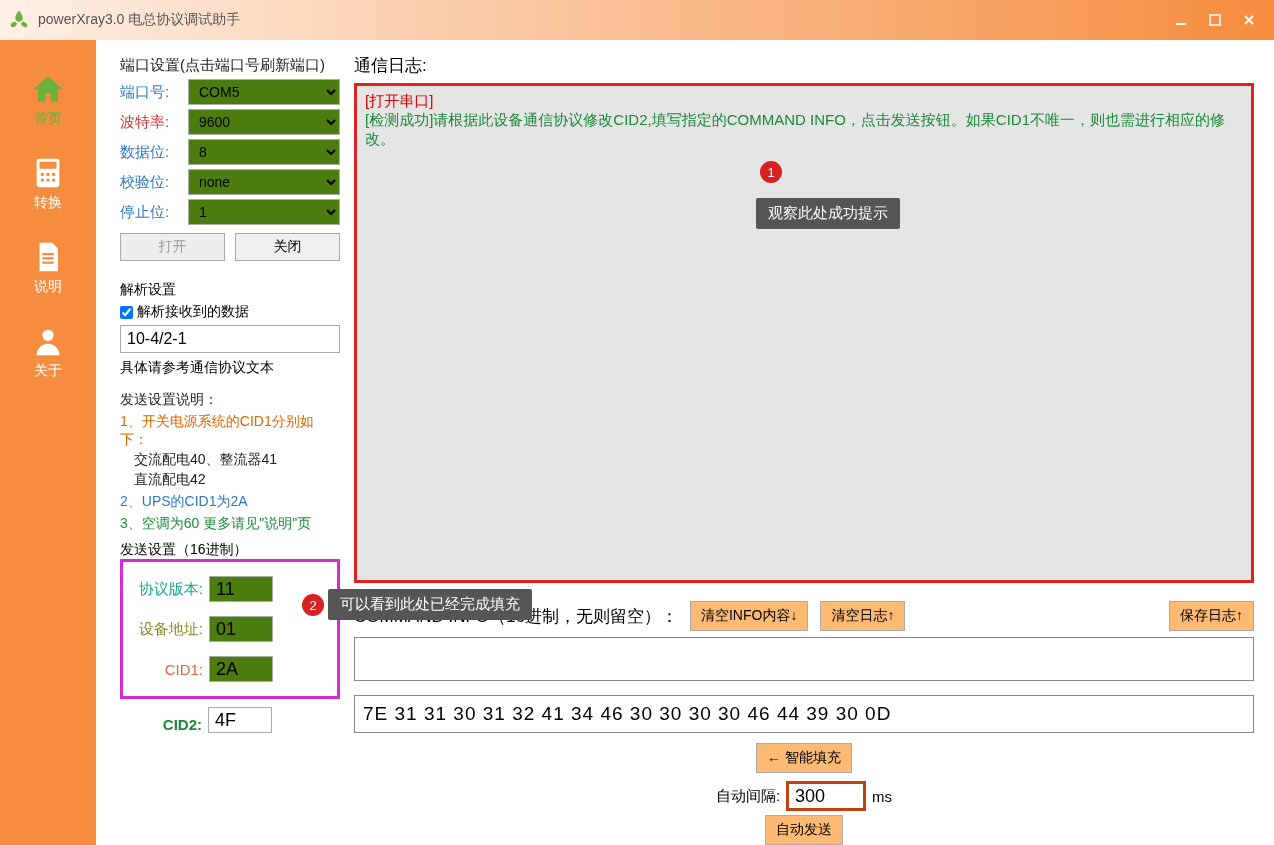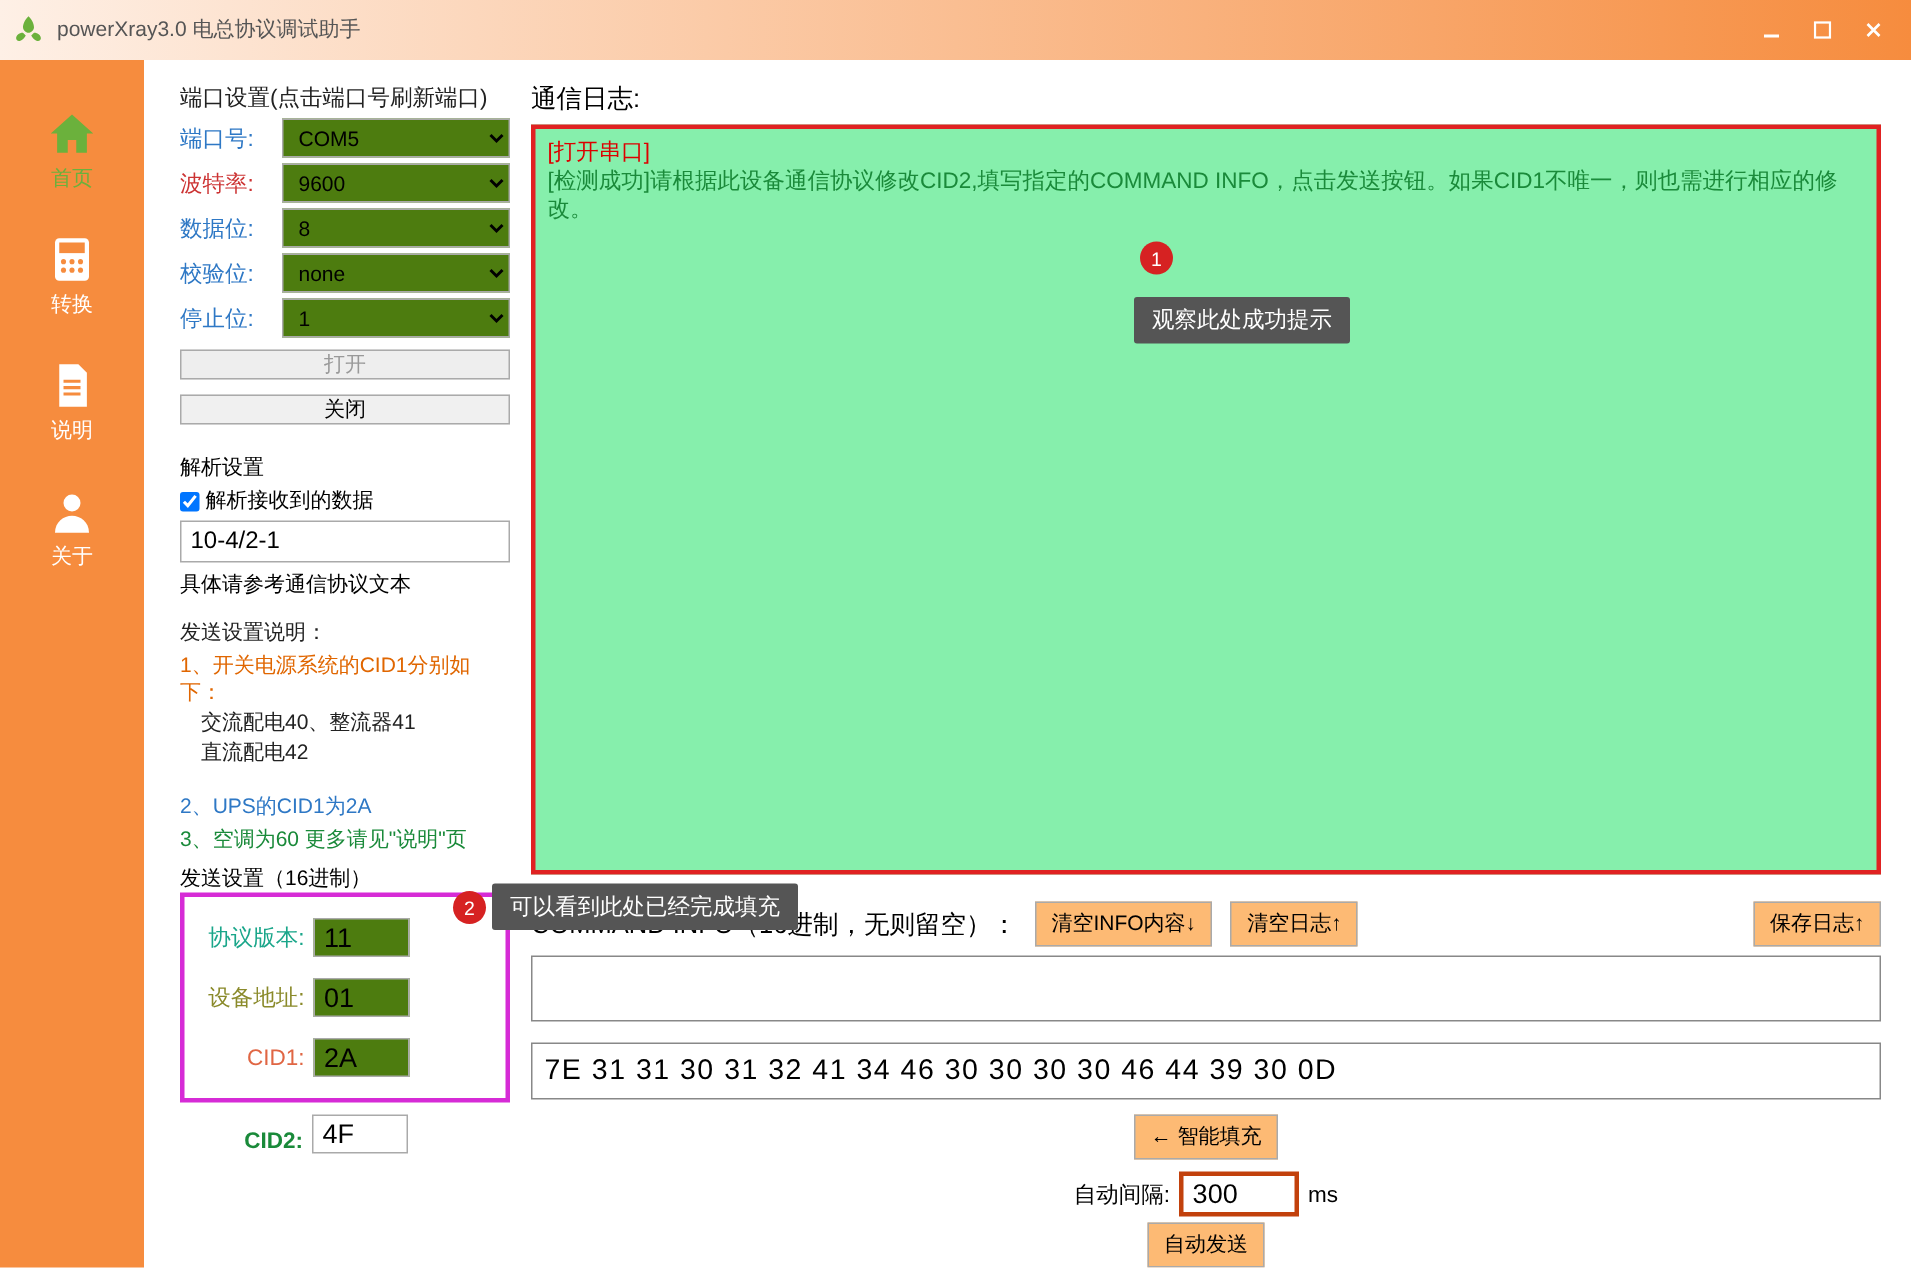--- a/index.html
+++ b/index.html
@@ -18,46 +18,46 @@
 .side-item .lbl { font-size: 14px; }
 .side-item.first .lbl { color: #6bb13c; }
 .main { flex: 1; position: relative; padding: 8px; display: flex; }
 .leftcol { width: 244px; padding: 4px 8px 4px 16px; }
 .rightcol { flex: 1; padding: 4px 12px 4px 6px; display: flex; flex-direction: column; }
 .sec-title { font-size: 15px; color: #222; margin: 4px 0 4px 0; }
 .row { display: flex; align-items: center; margin: 4px 0; }
 .row .lbl { width: 68px; color: #2e78c5; font-size: 15px; }
 .row.baud .lbl { color: #c33; }
 .row select, .row input.txt { flex: 1; height: 26px; border: 1px solid #aaa; background: #4d7c0f; font-size: 14px; padding: 0 6px; }
-.btnrow { display: flex; gap: 10px; margin-top: 8px; flex-direction: column; }
+.btnrow { display: flex; gap: 10px; margin-top: 8px; }
 .btn { flex: 1; height: 28px; border: 1px solid #aaa; background: #f0f0f0; font-size: 14px; cursor: pointer; }
 .btn.disabled { color: #999; background: #eee; cursor: default; }
 .parse-box { margin-top: 20px; }
 .parse-box .ph { font-size: 14px; margin-bottom: 4px; }
 .parse-box label { font-size: 14px; display: flex; align-items: center; gap: 4px; margin-bottom: 4px; }
 .parse-box input.txt { width: 220px; height: 28px; border: 1px solid #aaa; padding: 0 6px; font-size: 16px; }
 .parse-box .hint { font-size: 14px; margin-top: 6px; }
 .send-desc { margin-top: 14px; font-size: 14px; }
 .send-desc .hd { color: #222; }
 .send-desc .l1 { color: #e06600; margin-top: 4px; }
 .send-desc .l1b { color: #222; margin-left: 14px; margin-top:2px;}
-.send-desc .l2 { color: #2e78c5; margin-top: 18px; }
+.send-desc .l2 { color: #2e78c5; margin-top: 4px; }
 .send-desc .l3 { color: #1a8a3a; margin-top: 4px; }
 .send-set { margin-top: 8px; font-size: 14px; }
 .hexbox { border: 3px solid #d62bd6; padding: 10px 8px 10px 8px; margin-top: 0; position: relative; }
 .hexbox .row .lbl { width: 78px; text-align: right; padding-right: 6px; }
 .hexbox .row.pv .lbl { color: #1aa68a; }
 .hexbox .row.da .lbl { color: #8a8a2a; }
 .hexbox .row.c1 .lbl { color: #e06644; }
 .hexbox input.txt { width: 64px; flex: none; height: 26px; font-size: 18px; }
 .cid2row { display:flex; align-items:flex-end; margin: 8px 0 0 10px; }
 .cid2row .lbl { width: 78px; text-align:right; padding-right:6px; color:#1a8a3a; font-size:15px; font-weight: bold;}
 .cid2row input { width: 64px; height:26px; border:1px solid #aaa; font-size:18px; padding:0 6px;}
 .logh { font-size: 17px; margin: 2px 0 6px 0; }
-.logbox { flex: none; height: 500px; border: 3px solid #e02222; background: #86efac; padding: 6px 8px; font-size: 15px; position: relative; }
+.logbox { flex: none; height: 500px; border: 3px solid #e02222; background: #e5e5e5; padding: 6px 8px; font-size: 15px; position: relative; }
 .logbox .l-open { color: #d00; }
 .logbox .l-ok { color: #1a8a3a; }
 .cmdlabel { font-size: 17px; margin-top: 18px; display:flex; align-items:center; gap:12px;}
 .cmdlabel .txtlbl { flex:none; }
 .smallbtn { height: 30px; border:1px solid #aaa; background:#fdba74; font-size:14px; padding: 0 10px; cursor:pointer;}
 .infoarea { width: 100%; height: 44px; border:1px solid #888; margin-top:6px; }
 .hexout { width: 100%; height: 38px; border:1px solid #888; margin-top: 14px; font-size: 19px; padding: 4px 8px; letter-spacing: 1px; font-family: sans-serif;}
 .botrow { display:flex; align-items:center; gap: 4px; margin-top: 10px; flex-direction: column;}
 .botrow .auto { display:flex; align-items:center; gap:6px; font-size:15px;}
 .botrow .auto input { width: 80px; height:30px; border:3px solid #c2410c; font-size:18px; padding:0 6px;}

